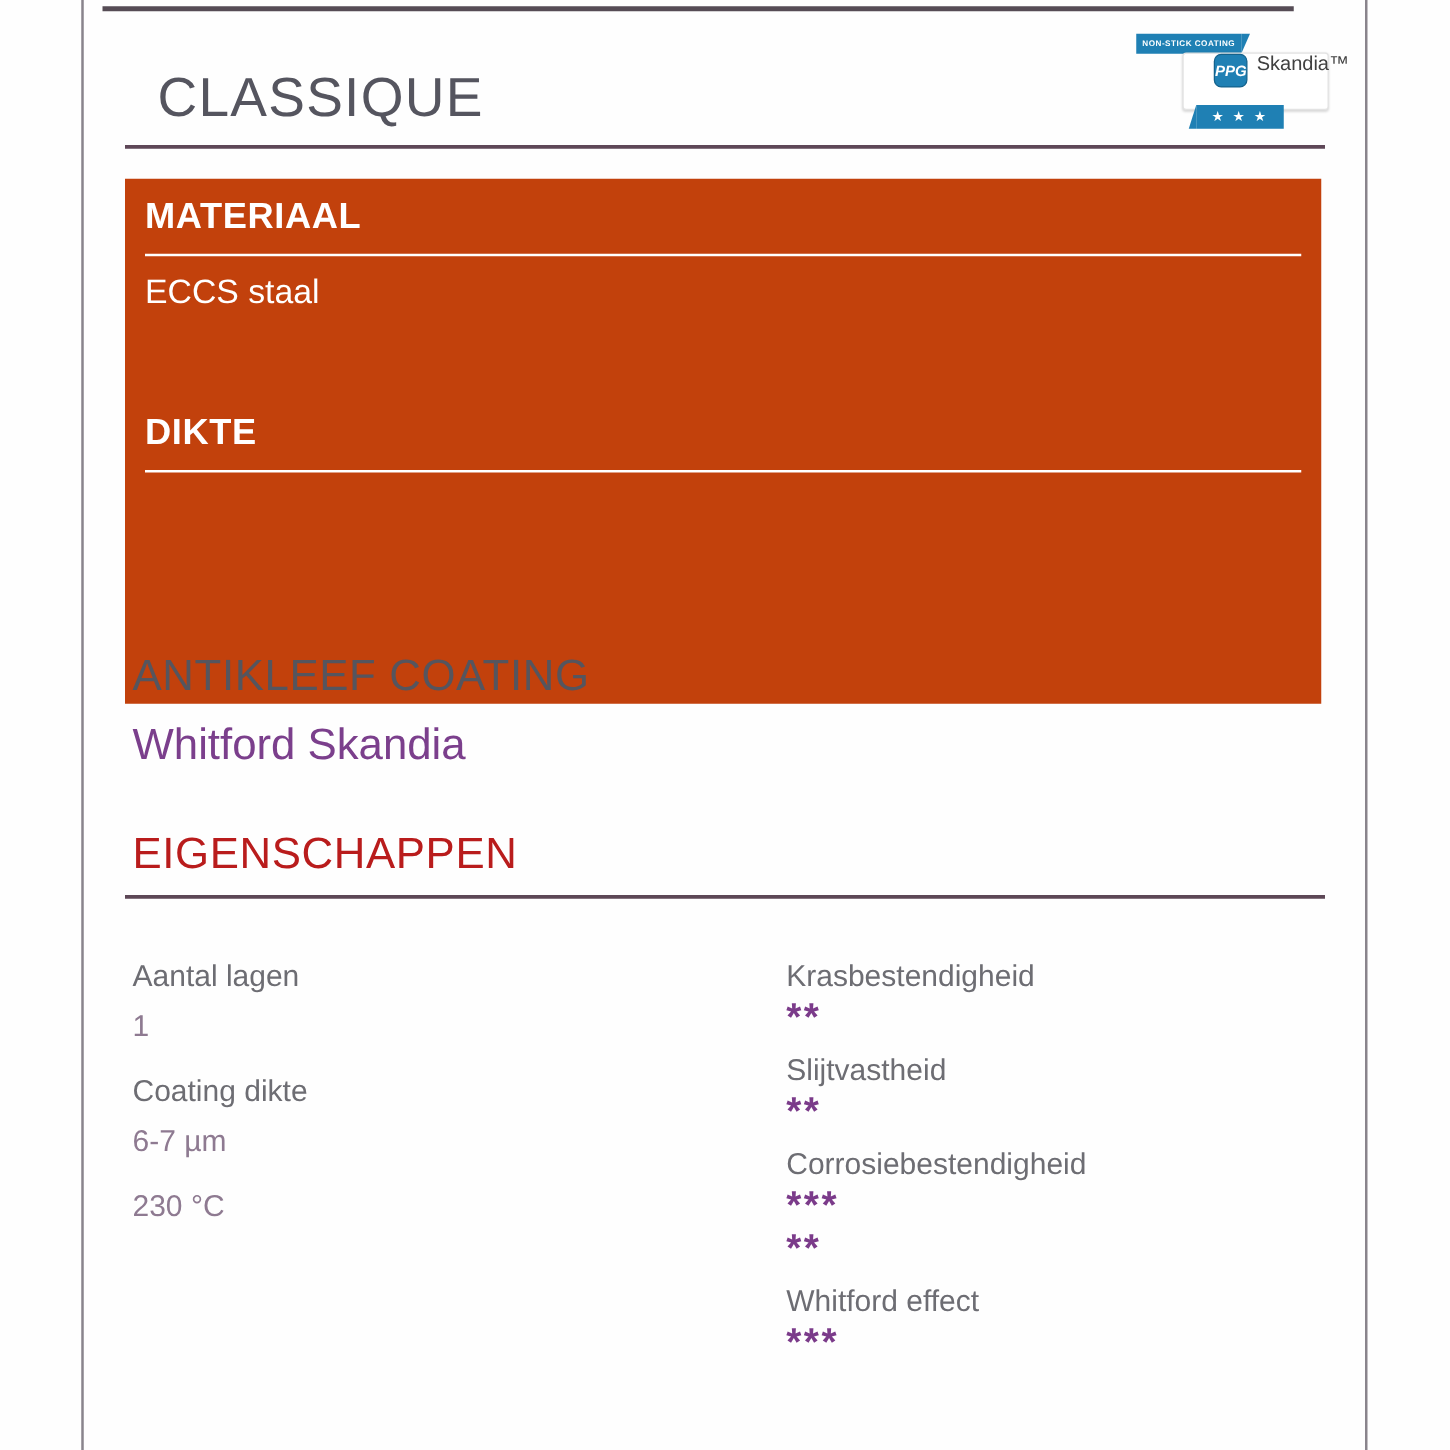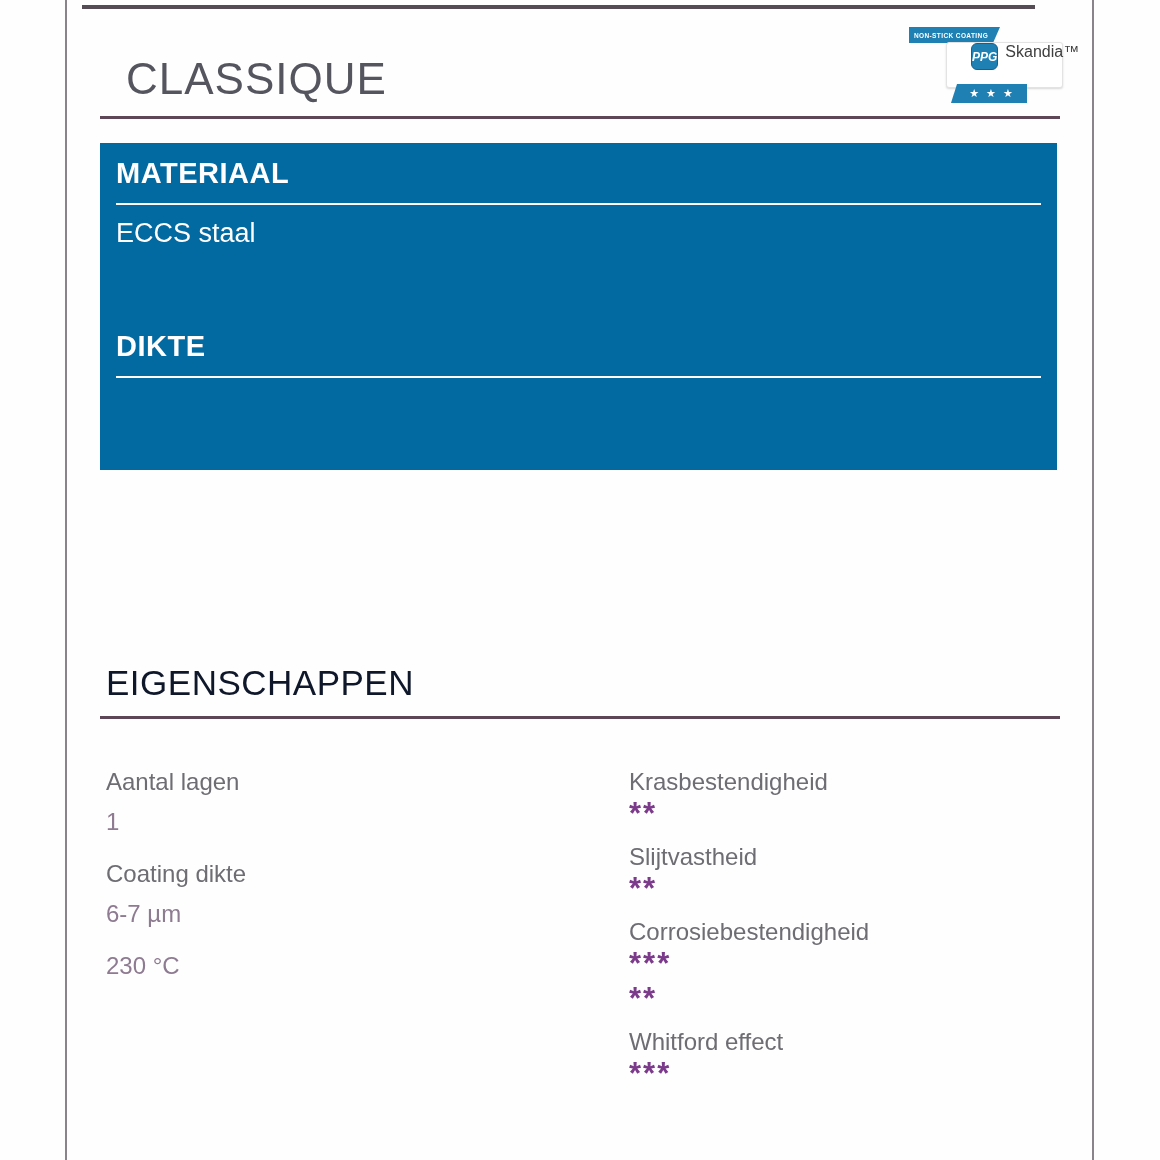--- a/index.html
+++ b/index.html
@@ -57,38 +57,38 @@
     background: #1f80b4; color: #ffffff; font-size: 11px;
     display: flex; align-items: center; justify-content: center; letter-spacing: 2px;
   }
   .badge-ribbon-stars::before {
     content: ""; position: absolute; left: -6px; top: 0;
     border-bottom: 19px solid #1f80b4; border-left: 6px solid transparent;
   }
 
   
   .purple-box {
-    position: absolute; left: 100px; top: 143px; width: 957px; height: 327px;
-    background: #0369a1; color: #ffffff; box-sizing: border-box;
+    position: absolute; left: 100px; top: 143px; width: 957px; height: 420px;
+    background: #c2410c; color: #ffffff; box-sizing: border-box;
     padding: 12px 16px;
   }
   .pb-heading { font-size: 29px; font-weight: bold; line-height: 36px; letter-spacing: 0.5px; }
   .pb-heading.second { margin-top: 77px; }
   .pb-rule { border: none; border-top: 2px solid #ffffff; margin: 12px 0 10px 0; }
   .pb-value { font-size: 27px; font-weight: 400; line-height: 36px; }
 
   
   .coating { position: absolute; left: 106px; top: 520px; }
   .coating-heading { font-size: 35px; font-weight: 400; color: #55555e; line-height: 42px; letter-spacing: 0.5px; }
   .coating-value   { font-size: 35px; font-weight: 400; color: #7b3f8c; line-height: 42px; margin-top: 13px; }
 
   
   .props-heading {
     position: absolute; left: 106px; top: 663px;
-    font-size: 35px; font-weight: 400; color: #0f172a; letter-spacing: 0.5px;
+    font-size: 35px; font-weight: 400; color: #b91c1c; letter-spacing: 0.5px;
   }
   .props-rule { position: absolute; left: 100px; top: 716px; width: 960px; height: 2.5px; background: #5d4756; }
 
   .props-grid {
     position: absolute; left: 106px; top: 762px; width: 950px;
     display: grid; grid-template-columns: 509px 1fr; column-gap: 14px;
   }
   .prop { margin-bottom: 12px; }
   .prop-label { font-size: 24px; color: #6d6d73; line-height: 40px; }
   .prop-value { font-size: 24px; color: #8e7a91; line-height: 40px; }
@@ -120,20 +120,24 @@
   <div class="header-rule"></div>
 
   <div class="purple-box">
     <div class="pb-heading">MATERIAAL</div>
     <hr class="pb-rule">
     <div class="pb-value">ECCS staal</div>
     <div class="pb-heading second">DIKTE</div>
     <hr class="pb-rule">
   </div>
 
+  <div class="coating">
+    <div class="coating-heading">ANTIKLEEF COATING</div>
+    <div class="coating-value">Whitford Skandia</div>
+  </div>
 
   <div class="props-heading">EIGENSCHAPPEN</div>
   <div class="props-rule"></div>
 
   <div class="props-grid">
     <div class="col-left">
       <div class="prop">
         <div class="prop-label">Aantal lagen</div>
         <div class="prop-value">1</div>
       </div>

